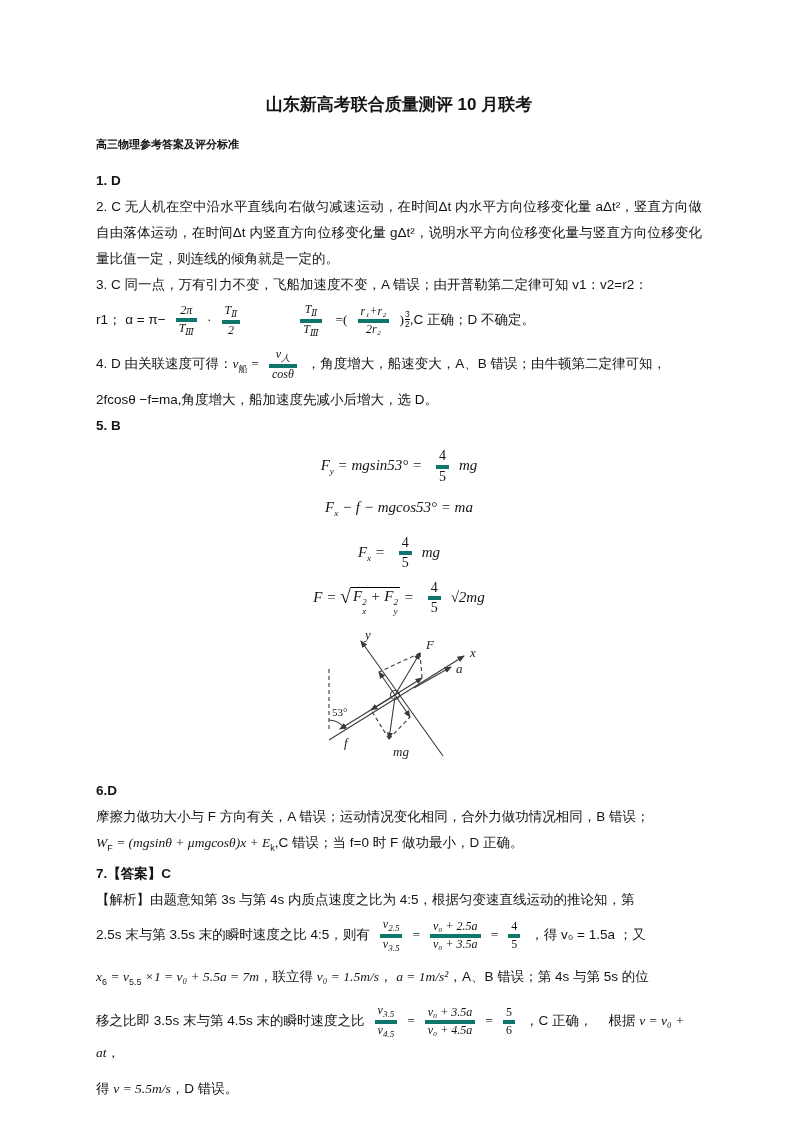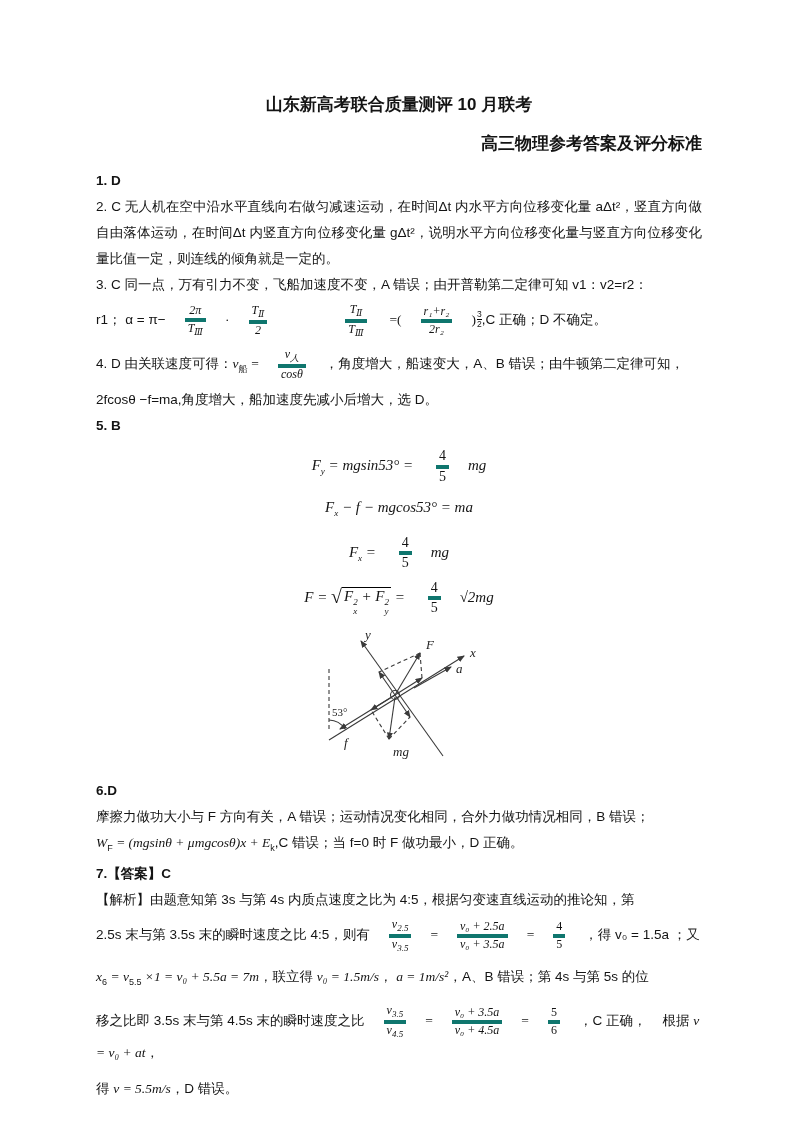--- a/index.html
+++ b/index.html
@@ -4,28 +4,28 @@
 <style>
   * { box-sizing: border-box; }
   html, body { margin: 0; padding: 0; }
   body {
     width: 794px; height: 1123px; background: #ffffff; color: #141414;
     font-family: "Liberation Sans", "DejaVu Sans", sans-serif;
     font-size: 13.5px; line-height: 26px;
   }
   .page { width: 794px; height: 1123px; padding: 94px 92px 22px 96px; overflow: hidden; }
   .title { text-align: center; font-weight: 700; font-size: 17px; line-height: 22px; margin: 0 0 17px 0; }
-  .subtitle { text-align: right; font-weight: 700; font-size: 17px; line-height: 22px; margin: 0 0 13px 0; }
+  .subtitle { text-align: left; font-weight: 700; font-size: 11px; line-height: 22px; margin: 0 0 13px 0; }
   p.line { margin: 0; text-align: justify; }
   p.simple { margin: 0; text-align: left; font-weight: bold; }
   .mi { font-family: "Liberation Serif", "DejaVu Serif", serif; font-style: italic; }
   .mn { font-family: "Liberation Serif", "DejaVu Serif", serif; font-style: normal; }
   sub { font-size: 9px; }
   .frac { display: inline-block; vertical-align: middle; text-align: center; line-height: 1.15;
-          margin: 0 19px; font-size: 12px; font-family: "Liberation Serif","DejaVu Serif",serif; font-style: italic; }
+          margin: 0 10px; font-size: 12px; font-family: "Liberation Serif","DejaVu Serif",serif; font-style: italic; }
   .frac > span { display: block; padding: 0 3px; }
   .frac .bot { border-top: 4px solid #0f766e; }
   .formula-row { padding: 5px 0; }
   .eqline { text-align: center; margin: 9px 0; font-size: 15px; font-family: "Liberation Serif","DejaVu Serif",serif; font-style: italic; }
   .eqline .frac { font-size: 14px; }
   .ss { display: inline-flex; flex-direction: column; font-size: 9px; line-height: 9px;
         vertical-align: -4px; text-align: left; font-style: italic; }
   .sqrt .rad { font-style: normal; font-size: 20px; vertical-align: -2px; }
   .sqrt .rc { border-top: 1.2px solid #000; padding: 0 2px; }
   .expfrac { display: inline-flex; flex-direction: column; font-size: 8.5px; line-height: 9px;

